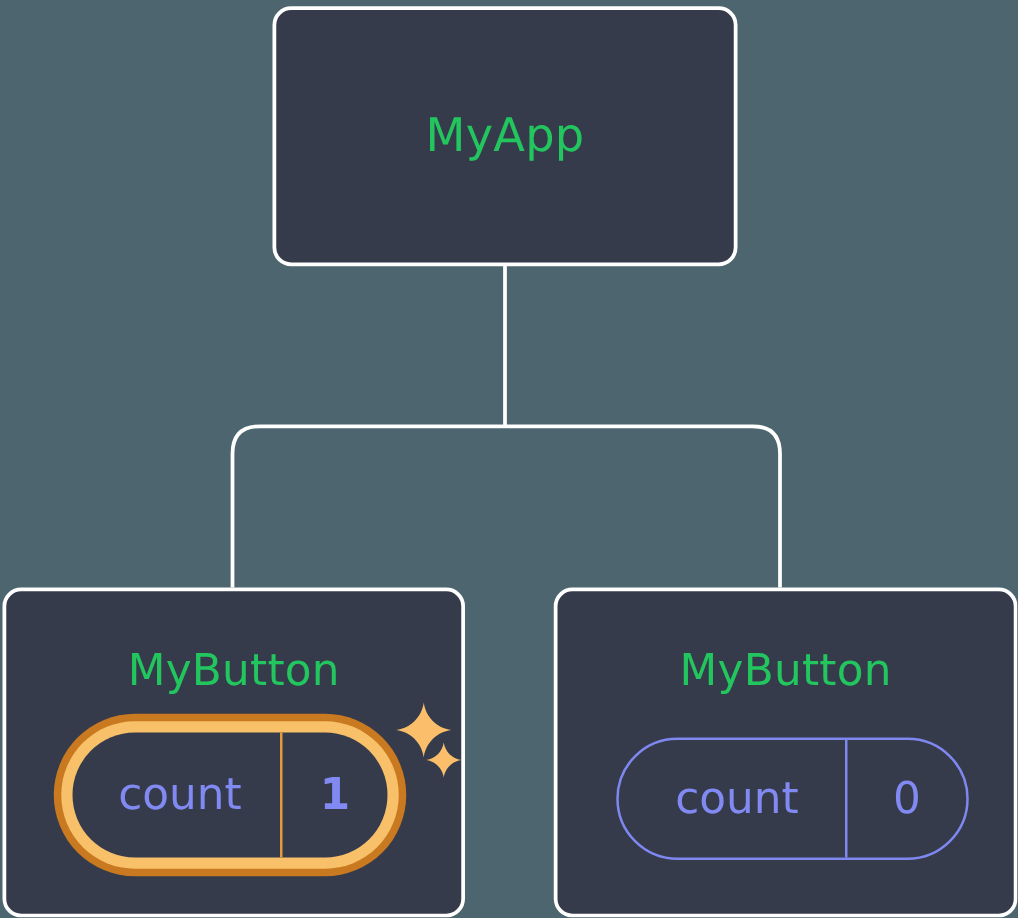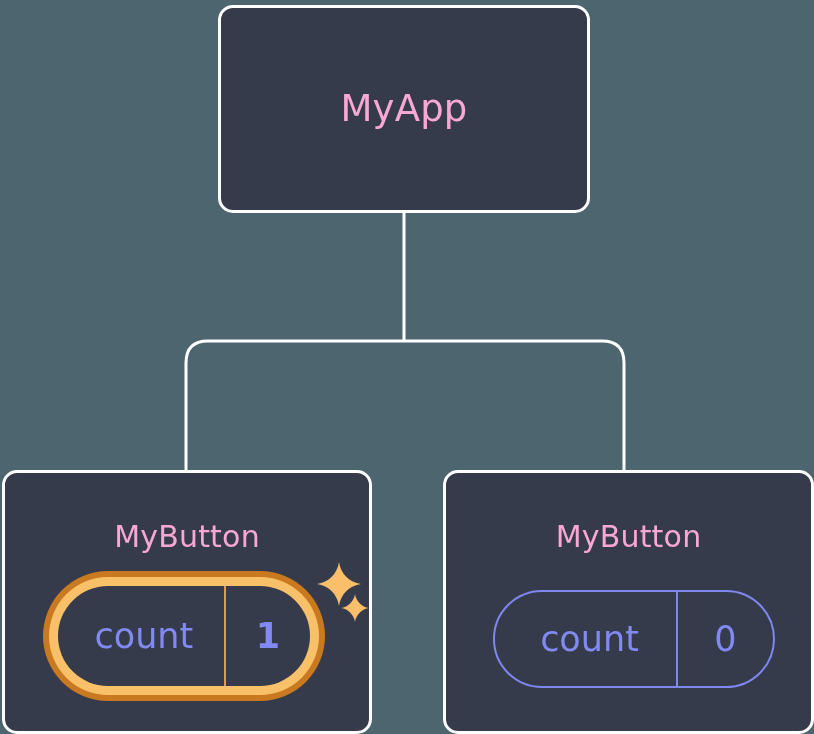--- a/index.html
+++ b/index.html
@@ -51,31 +51,31 @@
     width: 370px;
     height: 264px;
   }
   #node-child-right {
     left: 443px;
     top: 470px;
     width: 371px;
     height: 264px;
   }
   .node-title {
-    color: #f9a8d4;
+    color: #22c55e;
     font-weight: 400;
     letter-spacing: 0.2px;
     white-space: nowrap;
   }
   #node-root .node-title {
     font-size: 37px;
     line-height: 44px;
   }
   .child-title {
-    font-size: 30px;
+    font-size: 35px;
     line-height: 38px;
     margin-top: 45px;
   }
   
   .pill-wrap {
     position: absolute;
     text-align: right;
   }
   .pill {
     box-sizing: border-box;

